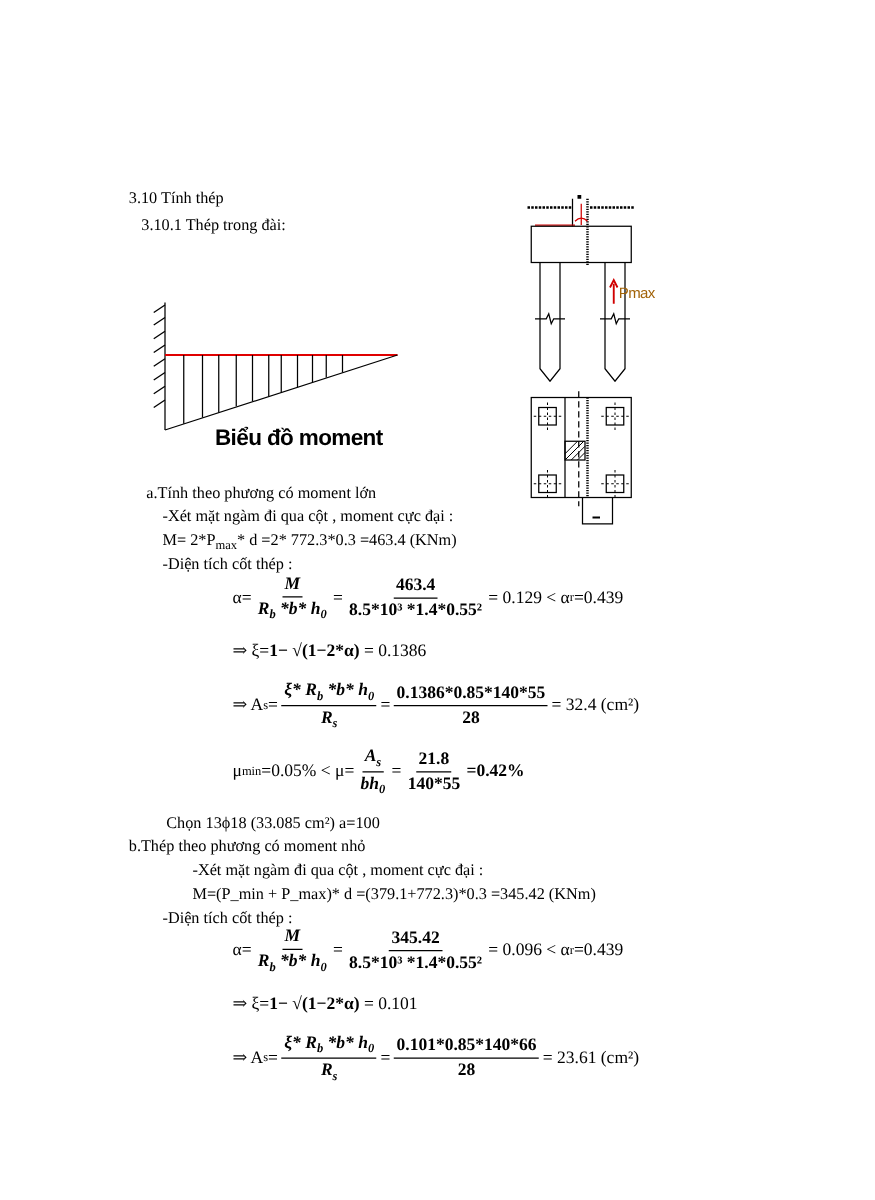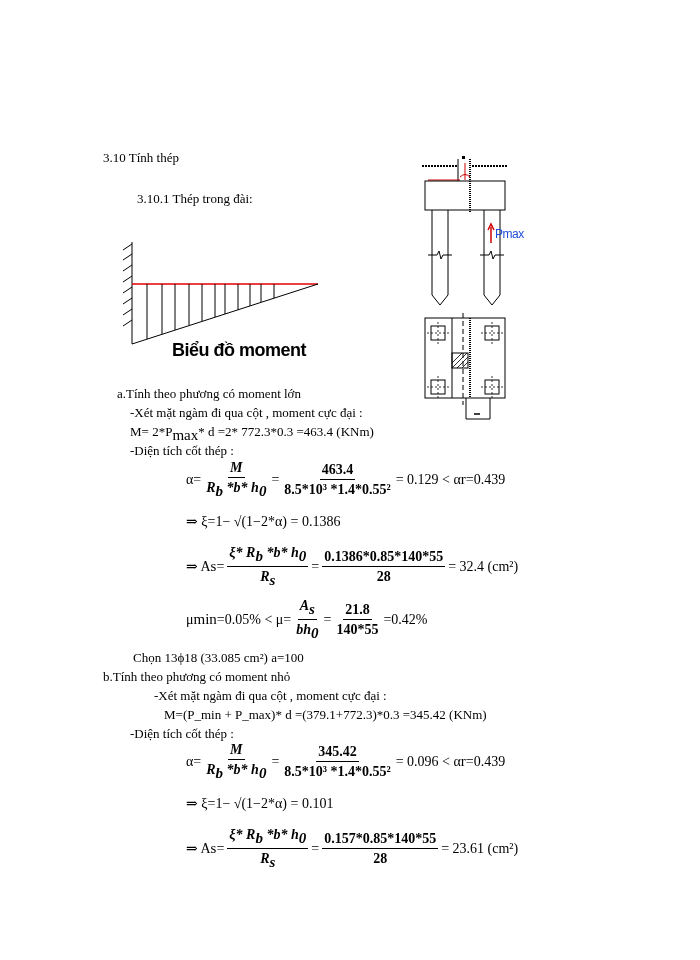--- a/index.html
+++ b/index.html
@@ -1,32 +1,32 @@
 <!DOCTYPE html>
 <html><head>
 <meta charset="utf-8">
 <style>
   html, body { margin:0; padding:0; background:#fff; }
   body { width:700px; height:960px; position:relative; overflow:hidden;
          font-family:"Liberation Serif", "DejaVu Serif", serif; color:#000; font-size:13px; }
   .abs { position:absolute; white-space:nowrap; }
-  .bold { font-weight:normal;text-align:center; }
+  .bold { font-weight:bold;text-align:center; }
   .frac { display:inline-flex; flex-direction:column; align-items:center; vertical-align:middle; margin:0 3px; }
   .frac .num { padding:0 2px 1px 2px; border-bottom:1px solid #000; font-weight:bold; }
   .frac .den { padding:2px 2px 0 2px; font-weight:bold;text-align:center; }
   .frac .it-b { font-style:italic; font-weight:bold; }
-  sub, sup { font-size:15px; }
+  sub, sup { font-size:10px; }
   .eq { font-size:14px; display:flex; align-items:center; }
   .ttl { font-family:Liberation Sans, sans-serif; font-weight:bold; font-size:18px; letter-spacing:-0.5px; }
 </style>
 </head>
 <body>
 
 <div class="abs" style="left:103px;top:150px;">3.10 Tính thép</div>
-<div class="abs" style="left:113px;top:191px;margin-left:24px;">3.10.1 Thép trong đài:</div>
+<div class="abs" style="left:113px;top:172px;">3.10.1 Thép trong đài:</div>
 
 <div class="abs" style="left:100px;top:232px;width:240px;height:140px;">
   <svg width="240" height="140" viewBox="0 0 240 140">
 
     <line x1="32" y1="10" x2="32" y2="112" stroke="#000" stroke-width="1"></line>
     <g stroke="#000" stroke-width="1">
       <line x1="32" y1="12" x2="23" y2="18"></line>
       <line x1="32" y1="22" x2="23" y2="28"></line>
       <line x1="32" y1="33" x2="23" y2="39"></line>
       <line x1="32" y1="44" x2="23" y2="50"></line>
@@ -108,21 +108,21 @@
       <line x1="17" y1="232" x2="39" y2="232"></line>
         <line x1="28" y1="221" x2="28" y2="243"></line>
       <line x1="71" y1="232" x2="93" y2="232"></line>
         <line x1="82" y1="221" x2="82" y2="243"></line>
     </g>
 
     <path d="M56 243 L56 264 L80 264 L80 243" fill="none" stroke="#000"></path>
     <line x1="64" y1="259" x2="70" y2="259" stroke="#000" stroke-width="1.5"></line>
   </svg>
 </div>
-<div class="abs" style="left:495px;top:227px;font-family:'Liberation Sans',sans-serif;font-size:12px;color:#1d4ed8;letter-spacing:-0.5px;">Pmax</div>
+<div class="abs" style="left:495px;top:227px;font-family:'Liberation Sans',sans-serif;font-size:12px;color:#a16207;letter-spacing:-0.5px;">Pmax</div>
 
 <div class="abs" style="left:117px;top:386px;">a.Tính theo phương có moment lớn</div>
 <div class="abs" style="left:130px;top:405px;">-Xét mặt ngàm đi qua cột , moment cực đại :</div>
 <div class="abs" style="left:130px;top:424px;"><span>M= 2*P</span><sub>max</sub><span>* d =2* 772.3*0.3 =463.4 (KNm)</span></div>
 <div class="abs" style="left:130px;top:443px;">-Diện tích cốt thép :</div>
 
 <div class="abs eq" style="left:186px;top:460px;">
   <span>α=</span>
   <span class="frac">
     <span class="num it-b">M</span>
@@ -171,23 +171,23 @@
   <span>=</span>
   <span class="frac">
     <span class="num">21.8</span>
     <span class="den">140*55</span>
   </span>
   <span class="bold">=0.42%</span>
 </div>
 
 <div class="abs" style="left:133px;top:650px;text-align:right;">Chọn 13ϕ18 (33.085 cm²)  a=100</div>
 
-<div class="abs" style="left:103px;top:669px;">b.Tính theo phương có moment nhỏ</div>
+<div class="abs" style="left:103px;top:669px;">b.Thép theo phương có moment nhỏ</div>
 <div class="abs" style="left:154px;top:688px;">-Xét mặt ngàm đi qua cột , moment cực đại :</div>
-<div class="abs" style="left:164px;top:707px;">M=(P_min +  P_max)* d =(379.1+772.3)*0.3 =345.42 (KNm)</div>
+<div class="abs" style="left:154px;top:707px;">M=(P_min +  P_max)* d =(379.1+772.3)*0.3 =345.42 (KNm)</div>
 <div class="abs" style="left:130px;top:726px;">-Diện tích cốt thép :</div>
 
 <div class="abs eq" style="left:186px;top:742px;">
   <span>α=</span>
   <span class="frac">
     <span class="num it-b">M</span>
     <span class="den it-b">R<sub>b</sub> *b* h<sub>0</sub></span>
   </span>
   <span>=</span>
   <span class="frac">
@@ -208,17 +208,17 @@
 <div class="abs eq" style="left:186px;top:827px;">
   <span>⇒ A</span>
     <sub>s</sub>
     <span>=</span>
   <span class="frac">
     <span class="num it-b">ξ* R<sub>b</sub> *b* h<sub>0</sub></span>
     <span class="den it-b">R<sub>s</sub></span>
   </span>
   <span>=</span>
   <span class="frac">
-    <span class="num">0.157*0.85*140*55</span>
+    <span class="num">0.101*0.85*140*66</span>
     <span class="den">28</span>
   </span>
   <span>= 23.61 (cm²)</span>
 </div>
 
 </body></html>

